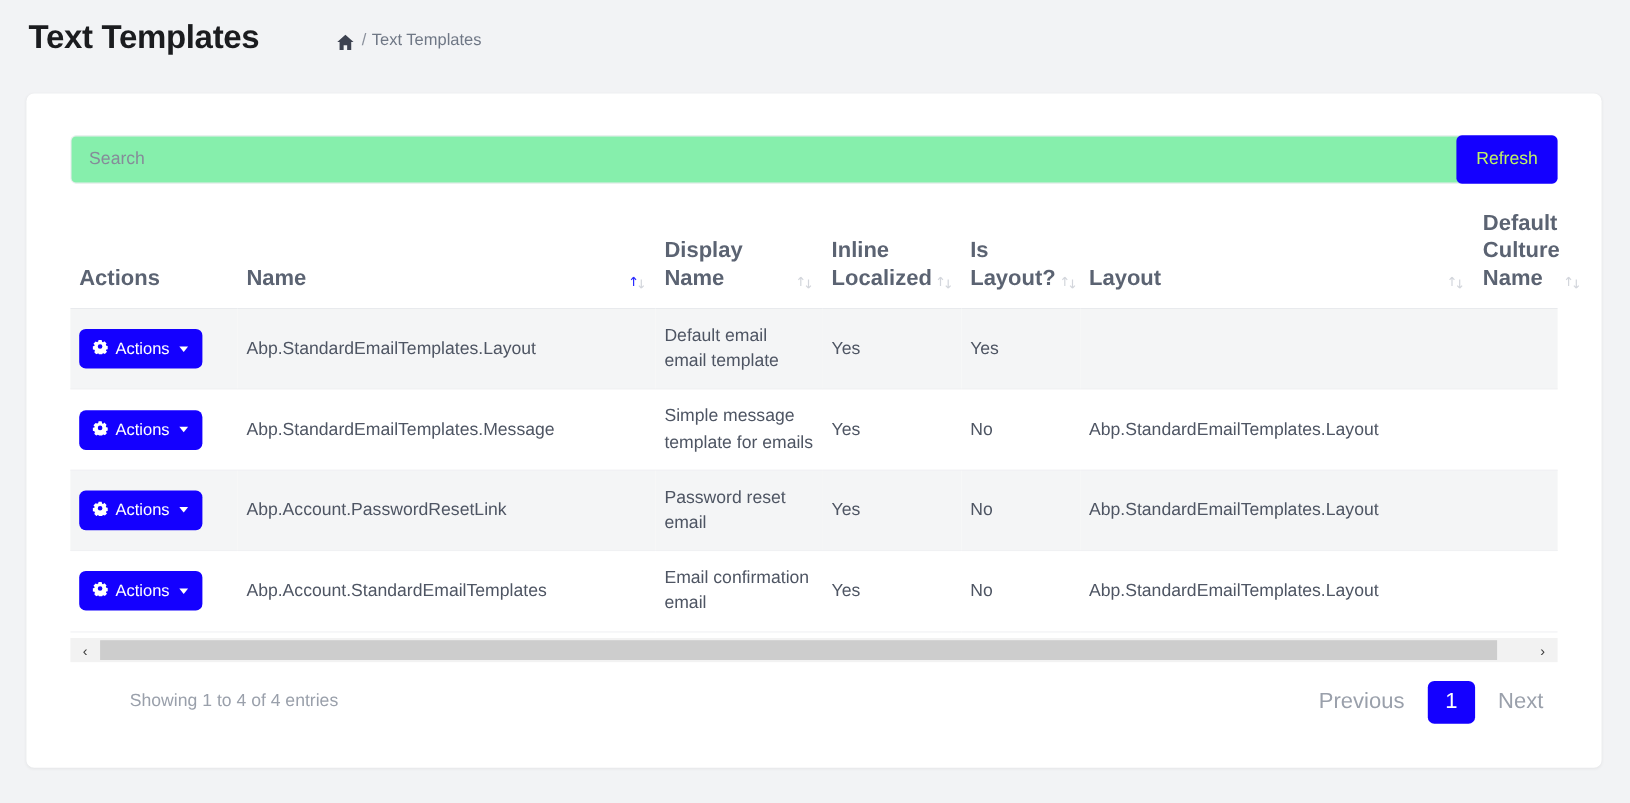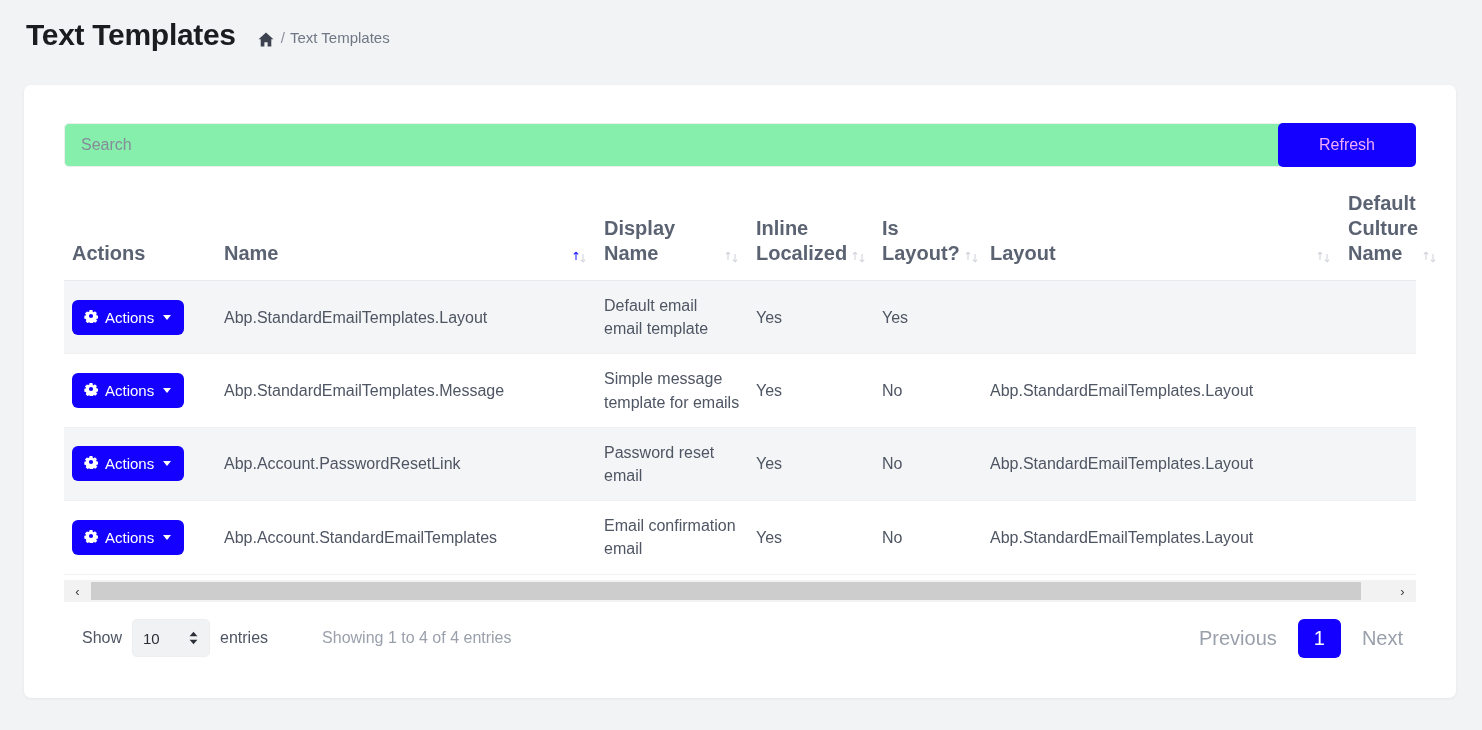--- a/index.html
+++ b/index.html
@@ -12,20 +12,21 @@
     font-family: "Liberation Sans", sans-serif;
     -webkit-font-smoothing: antialiased;
   }
 
   
   .page-header {
     display: flex;
     align-items: baseline;
     padding: 18px 0 0 26px;
     height: 85px;
+    gap: 48px;
   }
   .page-title {
     font-size: 30px;
     font-weight: 700;
     color: #1b1c1f;
     letter-spacing: -0.3px;
     margin: 0;
   }
   .breadcrumb {
     display: flex;
@@ -72,24 +73,24 @@
     background: #86efac;
     border-radius: 5px 0 0 5px;
     font-size: 16px;
     color: #4b5260;
     padding: 0 16px;
     outline: none;
     font-family: "Liberation Sans", sans-serif;
   }
   .search-input::placeholder { color: #858c99; }
   .refresh-btn {
-    width: 138px;
+    width: 92px;
     border: none;
     background: #1400ff;
-    color: #f0abfc;
+    color: #bef264;
     font-size: 16px;
     border-radius: 5px;
     margin-left: -4px;
     cursor: pointer;
     font-family: "Liberation Sans", sans-serif;
   }
 
   
   .table-wrap {
     position: absolute;
@@ -459,33 +460,20 @@
 
   <div class="hscroll">
     <div class="hs-arrow">‹</div>
     <div class="hs-track">
       <div class="hs-thumb"></div>
     </div>
     <div class="hs-arrow">›</div>
   </div>
 
   <div class="table-footer">
-    <div class="length-ctl">
-      <span>Show</span>
-      <div class="length-select">
-        <span class="val">10</span>
-        <span class="stepper">
-          <svg width="11" height="14" viewBox="0 0 11 14" fill="#2a2e36">
-            <path d="M5.5 0.8 L9.4 5.2 H1.6 Z"></path>
-            <path d="M5.5 13.2 L1.6 8.8 H9.4 Z"></path>
-          </svg>
-        </span>
-      </div>
-      <span>entries</span>
-    </div>
     <div class="info-text">Showing 1 to 4 of 4 entries</div>
     <div class="paginate">
       <span class="pg-btn">Previous</span>
       <span class="pg-num">1</span>
       <span class="pg-btn">Next</span>
     </div>
   </div>
 
 </div>
 

